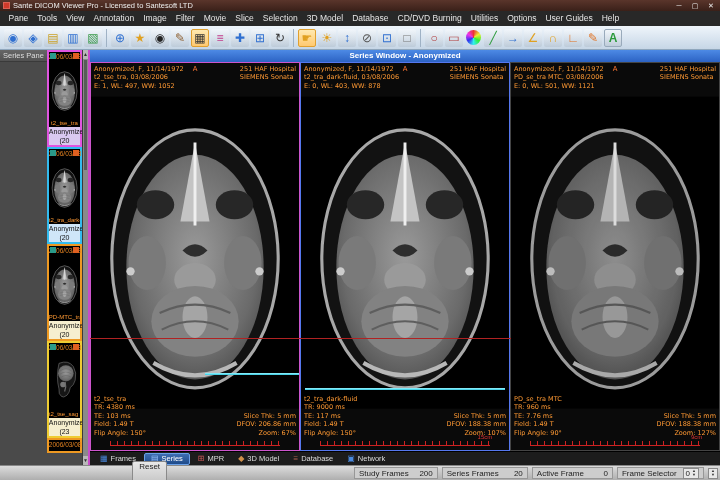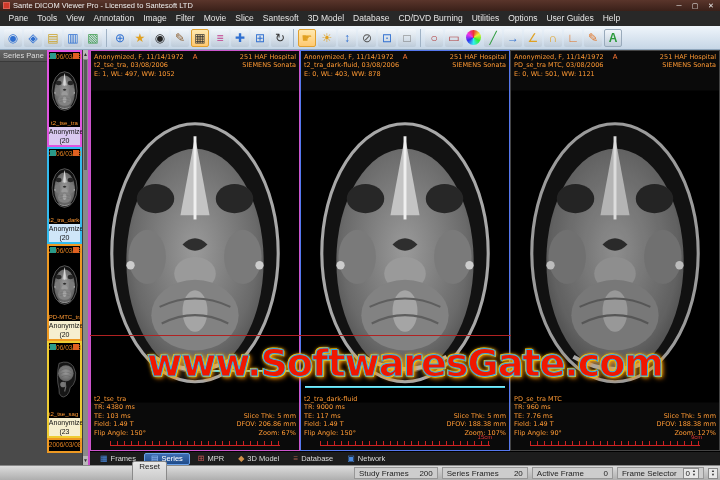--- a/index.html
+++ b/index.html
@@ -49,21 +49,21 @@
   .main { flex:1; display:flex; flex-direction:column; border-left:2px solid #c84ac8; background:#3c3c3c; min-width:0; }
   .sw-title { height:12px; background:linear-gradient(#4d8ae5,#2c63c4); color:#fff; font-size:8px; font-weight:bold; text-align:center; line-height:12px; }
   .panels { flex:1; display:flex; position:relative; min-height:0; }
   .panel { flex:1; position:relative; background:#0a0a0a; overflow:hidden; min-width:0; }
   .panel.p0 { border:1px solid #cc55cc; }
   .panel.p1 { border:1px solid #5577ee; }
   .panel.p2 { border:1px solid #444; }
   .mri { width:100%; height:98%; display:block; }
   .ov { position:absolute; font-size:6.5px; color:#ff9933; line-height:1.3; font-family:"DejaVu Sans",sans-serif; }
   .ov.tl { top:2px; left:3px; }
-  .ov.tr { top:2px; right:3px; text-align:right; }
+  .ov.tr { top:2px; right:3px; text-align:left; }
   .ov.bl { bottom:13px; left:3px; }
   .ov.br { bottom:13px; right:3px; text-align:right; }
   .orient { position:absolute; top:2px; left:50%; transform:translateX(-50%); color:#ff7733; font-size:7px; }
   .ruler { position:absolute; bottom:4px; left:9%; right:9%; height:5px; border-bottom:1px solid #c22; background:repeating-linear-gradient(90deg,#c22 0 1px,transparent 1px 7px); }
   .rlabel { position:absolute; right:-2px; top:-7px; color:#d33; font-size:6px; }
   .scout-red { position:absolute; top:71%; left:0; width:66.8%; height:1px; background:#b02222; z-index:4; }
   .scout-cyan { position:absolute; height:2px; background:linear-gradient(#9ef4ff,#2ec8e0); z-index:4; }
   .sc1 { top:80%; left:55%; right:0; }
   .sc2 { top:84%; left:2%; right:2%; }
   .watermark { position:absolute; left:50%; top:78%; transform:translate(-50%,-50%); z-index:6; font-family:"DejaVu Sans",sans-serif; font-weight:bold; font-size:38px; white-space:nowrap; color:#f01800; -webkit-text-stroke:1px #35aae8; letter-spacing:-1px;
@@ -141,21 +141,21 @@
 
 <div class="menubar">
   <span class="menu-item">Pane</span>
   <span class="menu-item">Tools</span>
   <span class="menu-item">View</span>
   <span class="menu-item">Annotation</span>
   <span class="menu-item">Image</span>
   <span class="menu-item">Filter</span>
   <span class="menu-item">Movie</span>
   <span class="menu-item">Slice</span>
-  <span class="menu-item">Santesoft</span>
+  <span class="menu-item">Selection</span>
   <span class="menu-item">3D Model</span>
   <span class="menu-item">Database</span>
   <span class="menu-item">CD/DVD Burning</span>
   <span class="menu-item">Utilities</span>
   <span class="menu-item">Options</span>
   <span class="menu-item">User Guides</span>
   <span class="menu-item">Help</span>
 </div>
 
 <div class="toolbar">
@@ -266,20 +266,21 @@
         <div class="sb-arrow">▲</div>
         <div class="sb-track">
             <div class="sb-sthumb"></div>
           </div>
         <div class="sb-arrow">▼</div>
       </div>
     </div>
   </div>
 
   <div class="main">
+    <div class="sw-title">Series Window - Anonymized</div>
     <div class="panels">
 
       <div class="panel p0">
         <svg class="mri" preserveAspectRatio="xMidYMid meet">
             <use href="#axialBrain"></use>
           </svg>
         <div class="ov tl">
           <div>Anonymized, F, 11/14/1972</div>
           <div>t2_tse_tra, 03/08/2006</div>
           <div>E: 1, WL: 497, WW: 1052</div>
@@ -364,21 +365,20 @@
           <div>DFOV: 188.38 mm</div>
           <div>Zoom: 127%</div>
         </div>
         <div class="orient">A</div>
         <div class="ruler">
             <span class="rlabel">9cm</span>
           </div>
       </div>
 
       <div class="scout-red"></div>
-      <div class="watermark">www.SoftwaresGate.com</div>
     </div>
 
     <div class="tabbar">
       <div class="tab">
         <span class="tab-ic" style="color:#4a8ae0">▦</span>
         <span>Frames</span>
       </div>
       <div class="tab active">
         <span class="tab-ic" style="color:#9ac4ff">▤</span>
         <span>Series</span>

